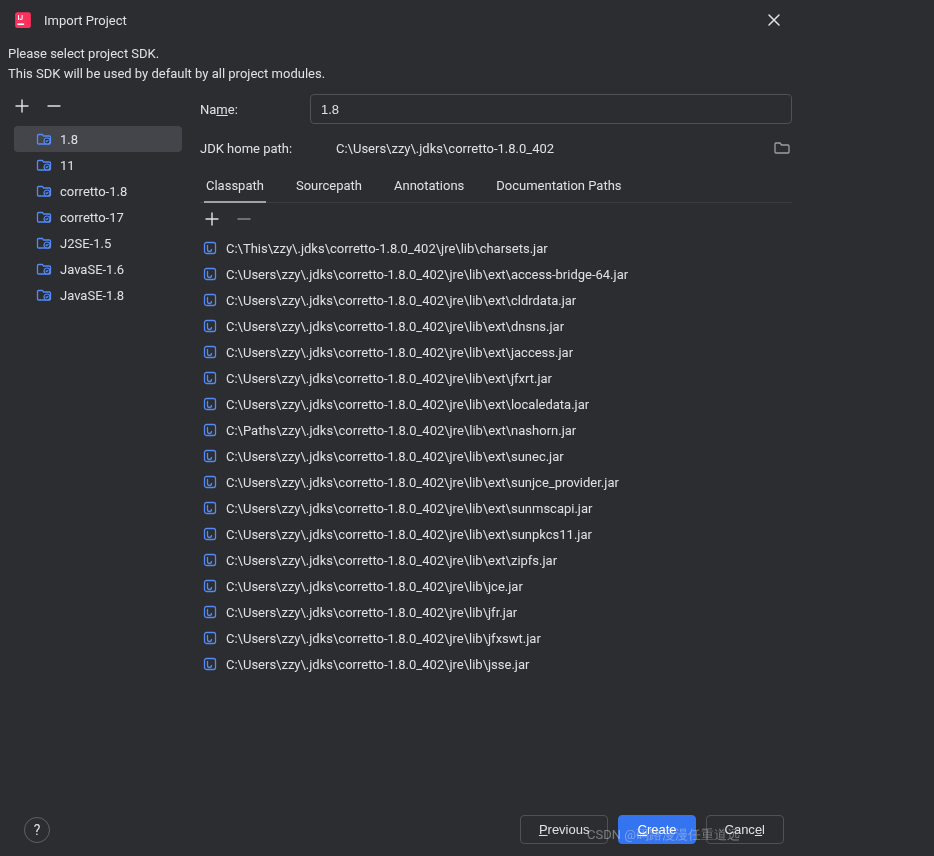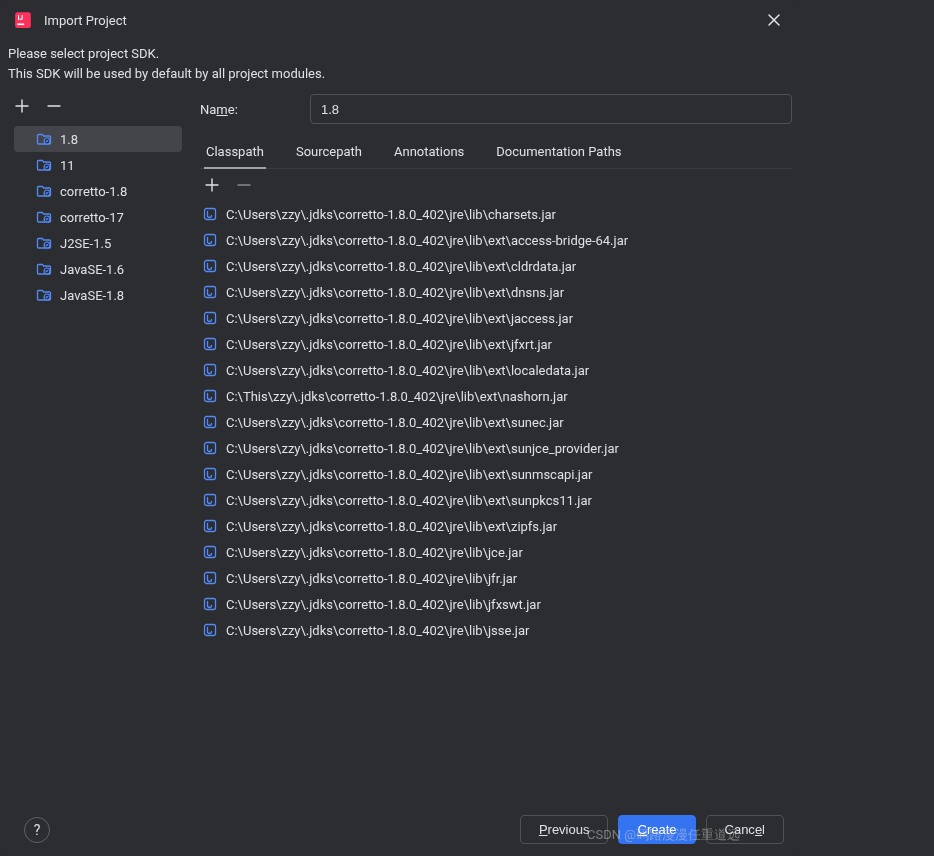--- a/index.html
+++ b/index.html
@@ -366,20 +366,29 @@
               <span>JavaSE-1.8</span>
             </div>
           </div>
       </div>
 
       <div class="right-panel">
         <div class="form-row">
           <label class="form-label">Na<span class="mnemonic">m</span>e:</label>
           <input class="text-input" value="1.8" style="">
         </div>
+        <div class="path-row">
+          <label class="form-label" style="min-width:120px">JDK home path:</label>
+          <span class="path-value">C:\Users\zzy\.jdks\corretto-1.8.0_402</span>
+          <span class="folder-btn">
+            <svg width="18" height="18" viewBox="0 0 18 18">
+                <path d="M2 5a1 1 0 0 1 1-1h4l1.5 2H15a1 1 0 0 1 1 1v6a1 1 0 0 1-1 1H3a1 1 0 0 1-1-1V5z" fill="none" stroke="currentColor" stroke-width="1.3"></path>
+              </svg>
+          </span>
+        </div>
 
         <div class="tabs" id="tabs">
             <div class="tab active">Classpath</div>
             <div class="tab">Sourcepath</div>
             <div class="tab">Annotations</div>
             <div class="tab">Documentation Paths</div>
           </div>
 
         <div class="under-tabs-toolbar">
           <span class="tool-btn">
@@ -395,21 +404,21 @@
         </div>
 
         <div class="jar-list" id="jar-list">
             <div class="jar-item">
               <span class="jar-icon">
                 <svg width="16" height="16" viewBox="0 0 16 16">
                   <rect x="2.5" y="2.5" width="11" height="11" rx="2" fill="none" stroke="#548af7" stroke-width="1.3"></rect>
                   <path d="M5.5 5.5v4a2 2 0 0 0 4 0" stroke="#548af7" stroke-width="1.3" fill="none" stroke-linecap="round"></path>
                 </svg>
               </span>
-              <span>C:\Users\zzy\.jdks\corretto-1.8.0_402\jre\lib\charsets.jar</span>
+              <span>C:\This\zzy\.jdks\corretto-1.8.0_402\jre\lib\charsets.jar</span>
             </div>
             <div class="jar-item">
               <span class="jar-icon">
                 <svg width="16" height="16" viewBox="0 0 16 16">
                   <rect x="2.5" y="2.5" width="11" height="11" rx="2" fill="none" stroke="#548af7" stroke-width="1.3"></rect>
                   <path d="M5.5 5.5v4a2 2 0 0 0 4 0" stroke="#548af7" stroke-width="1.3" fill="none" stroke-linecap="round"></path>
                 </svg>
               </span>
               <span>C:\Users\zzy\.jdks\corretto-1.8.0_402\jre\lib\ext\access-bridge-64.jar</span>
             </div>
@@ -458,21 +467,21 @@
               </span>
               <span>C:\Users\zzy\.jdks\corretto-1.8.0_402\jre\lib\ext\localedata.jar</span>
             </div>
             <div class="jar-item">
               <span class="jar-icon">
                 <svg width="16" height="16" viewBox="0 0 16 16">
                   <rect x="2.5" y="2.5" width="11" height="11" rx="2" fill="none" stroke="#548af7" stroke-width="1.3"></rect>
                   <path d="M5.5 5.5v4a2 2 0 0 0 4 0" stroke="#548af7" stroke-width="1.3" fill="none" stroke-linecap="round"></path>
                 </svg>
               </span>
-              <span>C:\This\zzy\.jdks\corretto-1.8.0_402\jre\lib\ext\nashorn.jar</span>
+              <span>C:\Paths\zzy\.jdks\corretto-1.8.0_402\jre\lib\ext\nashorn.jar</span>
             </div>
             <div class="jar-item">
               <span class="jar-icon">
                 <svg width="16" height="16" viewBox="0 0 16 16">
                   <rect x="2.5" y="2.5" width="11" height="11" rx="2" fill="none" stroke="#548af7" stroke-width="1.3"></rect>
                   <path d="M5.5 5.5v4a2 2 0 0 0 4 0" stroke="#548af7" stroke-width="1.3" fill="none" stroke-linecap="round"></path>
                 </svg>
               </span>
               <span>C:\Users\zzy\.jdks\corretto-1.8.0_402\jre\lib\ext\sunec.jar</span>
             </div>

